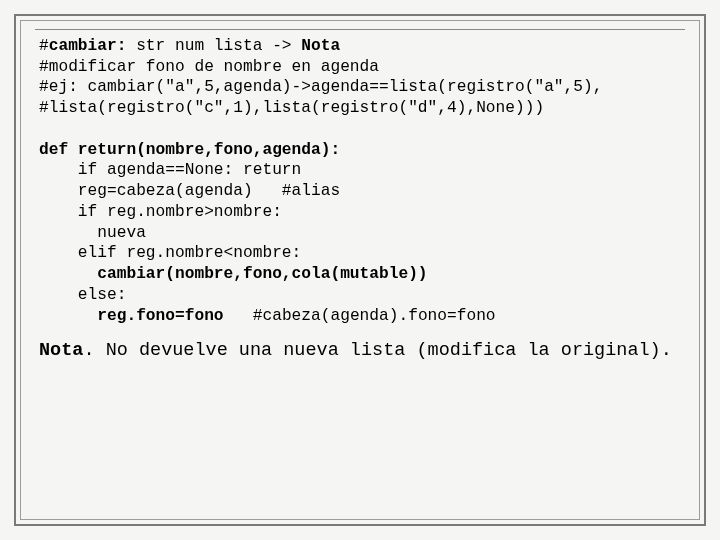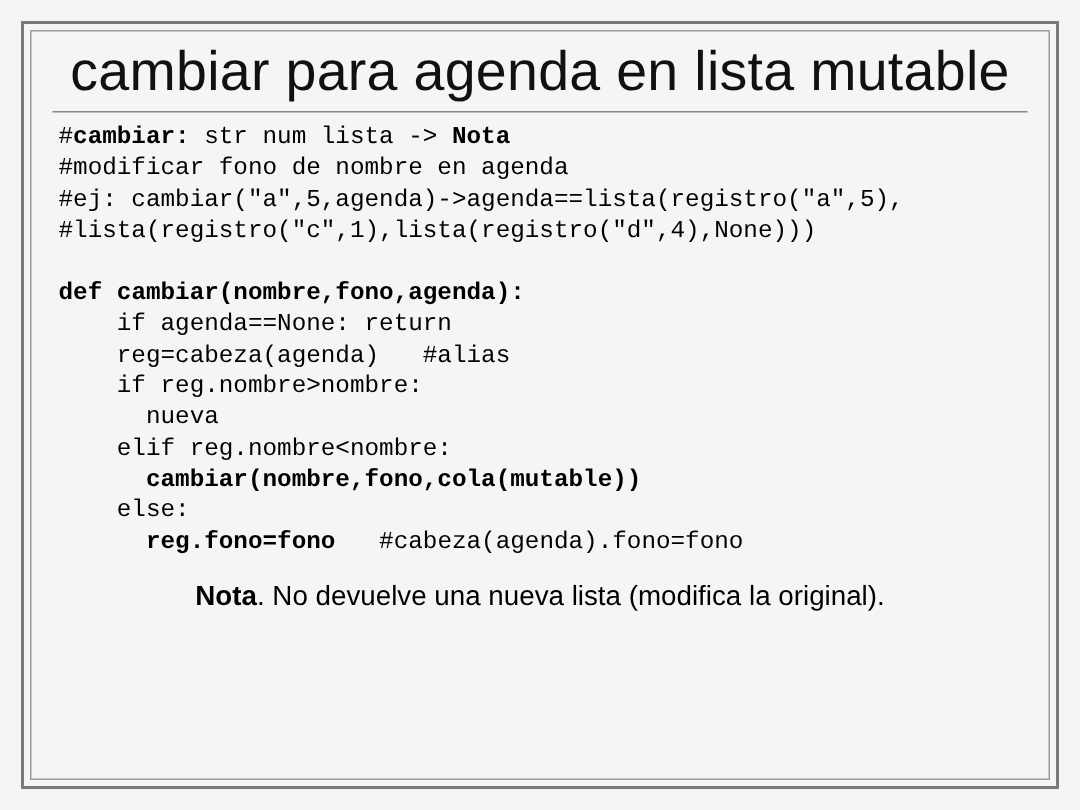--- a/index.html
+++ b/index.html
@@ -50,44 +50,42 @@
   .code {
     font-family: "Courier New", Courier, monospace;
     font-size: 16.2px;
     line-height: 1.28;
     white-space: pre;
     color: #000;
     margin: 0;
   }
   .code b { font-weight: bold; margin-top: 44px; }
   .note {
-    font-family: Liberation Sans, sans-serif;
+    font-family: Liberation Mono, monospace;
     font-size: 18.5px;
     color: #000;
     margin-top: 14px;
-    text-align: center;
   }
   .note b { font-weight: bold; }
 </style>
 </head>
 <body>
 
 <div class="slide">
   <div class="frame-outer">
     <div class="frame-inner">
 
-      <div class="title">cambiar para agenda en lista mutable</div>
       <hr class="hr">
 
 <pre class="code"><span><span>#</span><b>cambiar:</b><span> str num lista -&gt; </span><b>Nota</b></span>
 <span>#modificar fono de nombre en agenda</span>
 <span>#ej: cambiar("a",5,agenda)-&gt;agenda==lista(registro("a",5),</span>
 <span>#lista(registro("c",1),lista(registro("d",4),None)))</span>
 
-<span><b>def</b><b> cambiar(nombre,fono,agenda):</b></span>
+<span><b>def</b><b> return(nombre,fono,agenda):</b></span>
 <span>    if agenda==None: return</span>
 <span>    reg=cabeza(agenda)   #alias</span>
 <span>    if reg.nombre&gt;nombre:</span>
 <span>      nueva</span>
 <span>    elif reg.nombre&lt;nombre:</span>
 <span><span>      </span><b>cambiar(nombre,fono,cola(mutable))</b></span>
 <span>    else:</span>
 <span><span>      </span><b>reg.fono=fono</b><span>   #cabeza(agenda).fono=fono</span></span></pre>
 
       <div class="note"><b>Nota</b><span>. No devuelve una nueva lista (modifica la original).</span></div>

